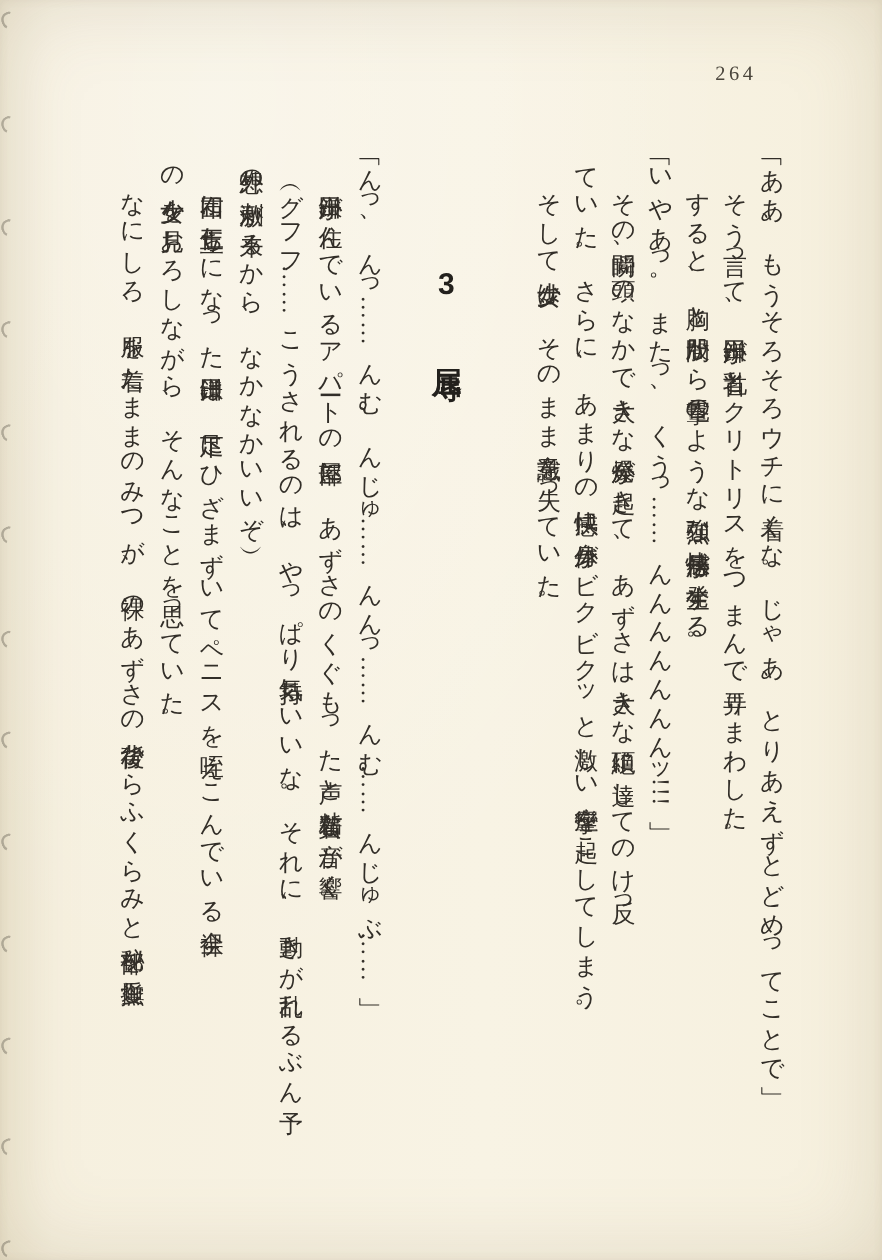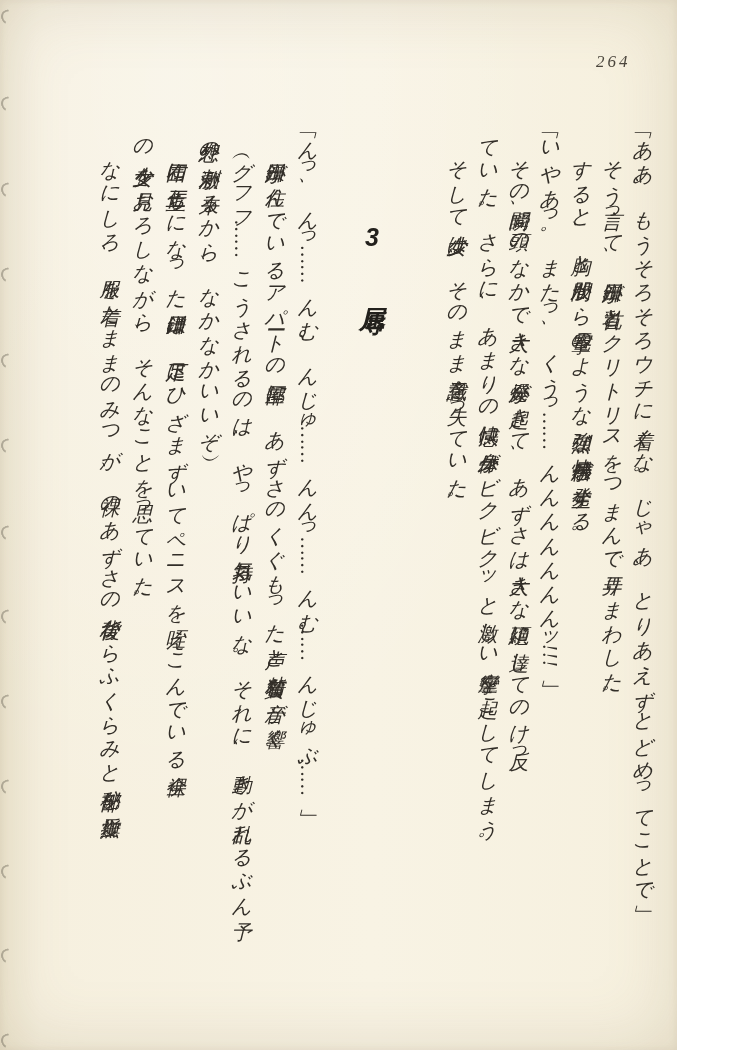--- a/index.html
+++ b/index.html
@@ -1,25 +1,24 @@
 <!DOCTYPE html>
 <html><head>
 <meta charset="utf-8">
 <style>
   html,body{margin:0;padding:0;}
   .page{
     position:relative;
-    width:677px;height:1050px;
+    width:735px;height:1050px;
     background:
       radial-gradient(ellipse at 25% 8%, rgba(255,255,255,0.30), rgba(255,255,255,0) 55%),
       linear-gradient(90deg,#f1ead5 0%, #f6f0df 6%, #f8f3e4 55%, #f6f0de 100%);
     box-shadow: inset 0 0 70px rgba(140,118,78,0.20), inset 0 0 8px rgba(120,100,70,0.10);
     overflow:hidden;
     font-family:"Liberation Serif","DejaVu Serif",serif;
-    font-style:italic;
   }
   .pageno{
     position:absolute; top:52px; left:596px;
     font-size:17px; letter-spacing:3px; color:#4a453c;
   }
   .col{
     position:absolute; top:126px;
     writing-mode:vertical-rl; text-orientation:mixed;
     white-space:nowrap;
     font-size:20px; line-height:22px; letter-spacing:1.3px;

